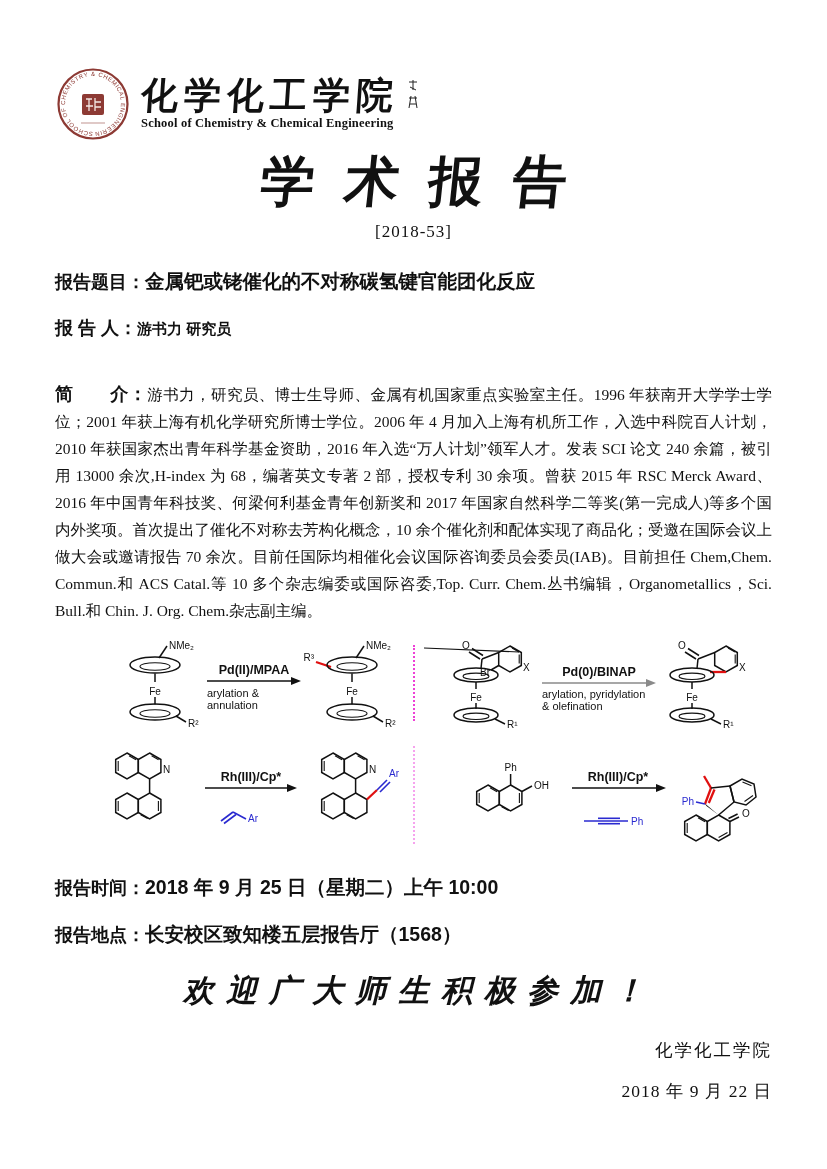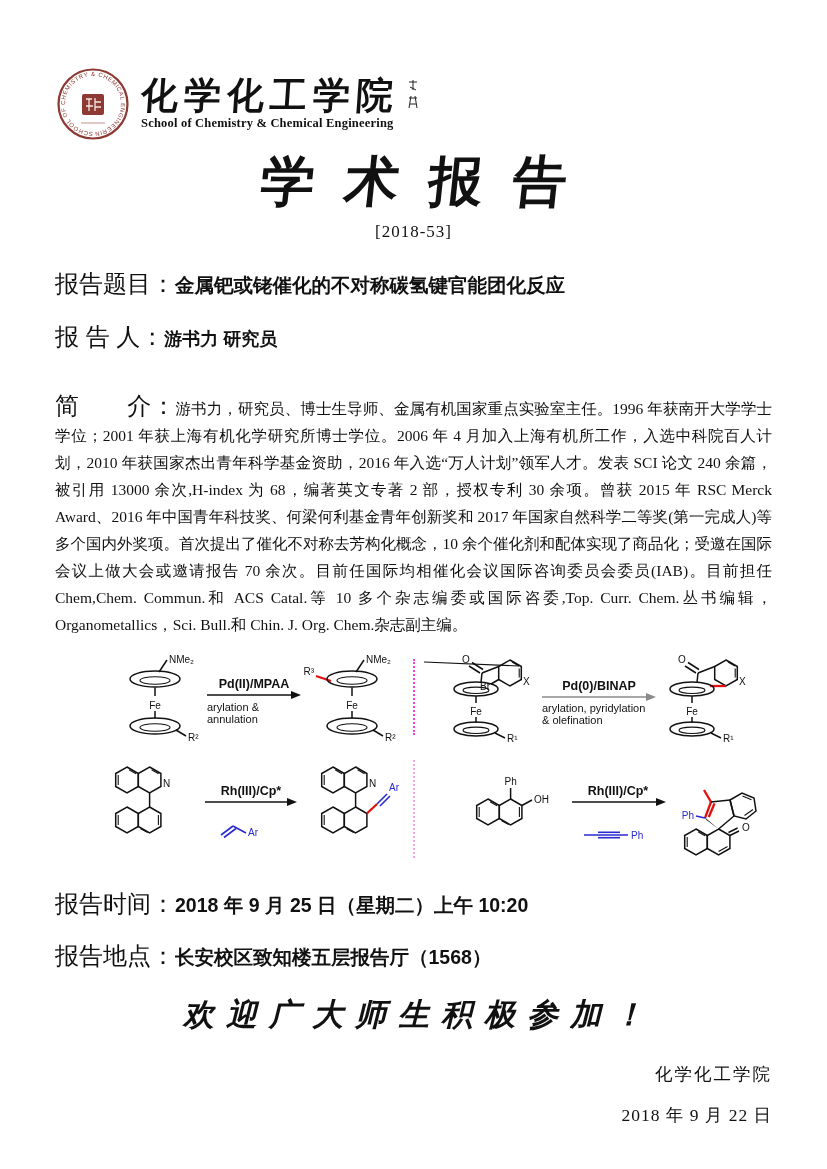--- a/index.html
+++ b/index.html
@@ -28,22 +28,22 @@
     display:inline-block; font-size:54px; font-weight:900;
     letter-spacing:30px; padding-left:30px; line-height:1.15;
     transform:skewX(-6deg);
     font-family:"DejaVu Serif","Liberation Serif",serif;
   }
   .serial { text-align:center; font-size:17px; margin-top:10px; letter-spacing:1px; }
 
   
   .line-topic { margin-top:26px; font-size:19.5px; font-weight:bold; }
   .line-speaker { margin-top:21px; font-size:19.5px; font-weight:bold; }
-  .line-speaker .val { font-size:18px; }
-  .klabel { font-weight:normal; font-size:24px; }
+  .line-speaker .val { font-size:15px; }
+  .klabel { font-weight:bold; font-size:18px; }
 
   .para { margin-top:41px; font-size:15.5px; line-height:27px; text-align:justify; }
   .para .klabel { line-height:1; }
   .para-abstract { margin-top:13px; }
 
   
   .schemes { margin-top:11px; width:717px; }
   .srow { display:flex; justify-content:space-between; align-items:center; }
   .sdiv1 { border-left:2px dotted #ee3fd6; height:76px; }
   .sdiv2 { border-left:2px dotted #f6a3ee; height:98px; }
@@ -302,21 +302,21 @@
           <line class="thin" x1="318.5" y1="46" x2="327.5" y2="49.8"></line>
           <line class="thin" x1="320.5" y1="65.5" x2="329" y2="59.5"></line>
           <line class="bluL" x1="281" y1="68" x2="272" y2="66"></line>
           <text class="at blu" x="270" y="69" text-anchor="end">Ph</text>
         </g>
       </svg>
     </div>
   </div>
 
   <div class="line-time sans">
-    <span class="klabel sans">报告时间：</span><span>2018 年 9 月 25 日（星期二）上午 10:20</span>
+    <span class="klabel sans">报告时间：</span><span>2018 年 9 月 25 日（星期二）上午 10:00</span>
   </div>
   <div class="line-venue sans">
     <span class="klabel sans">报告地点：</span><span>长安校区致知楼五层报告厅（1568）</span>
   </div>
 
   <div class="welcome-wrap">
     <div class="welcome">欢迎广大师生积极参加！</div>
   </div>
 
   <div class="org">化学化工学院</div>

